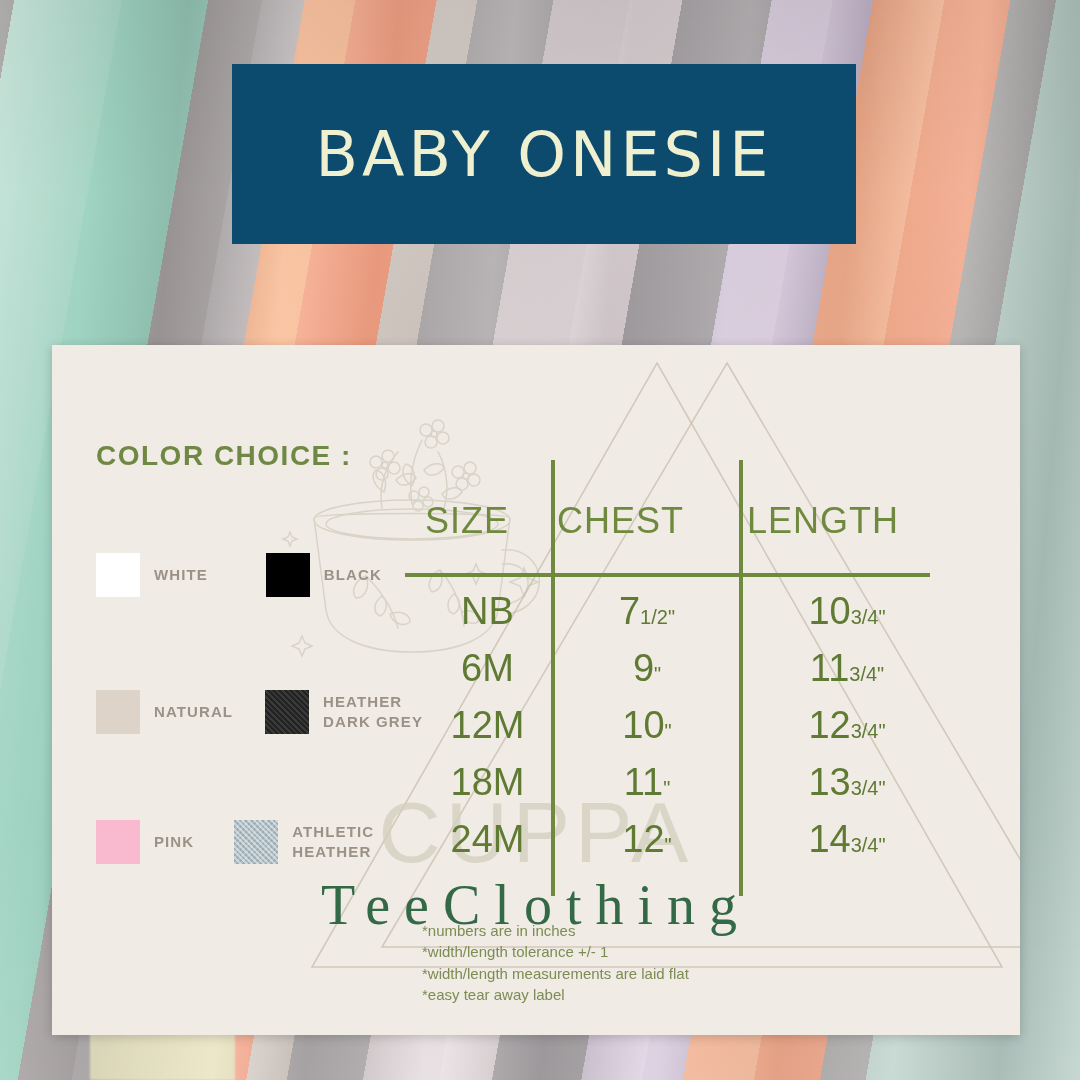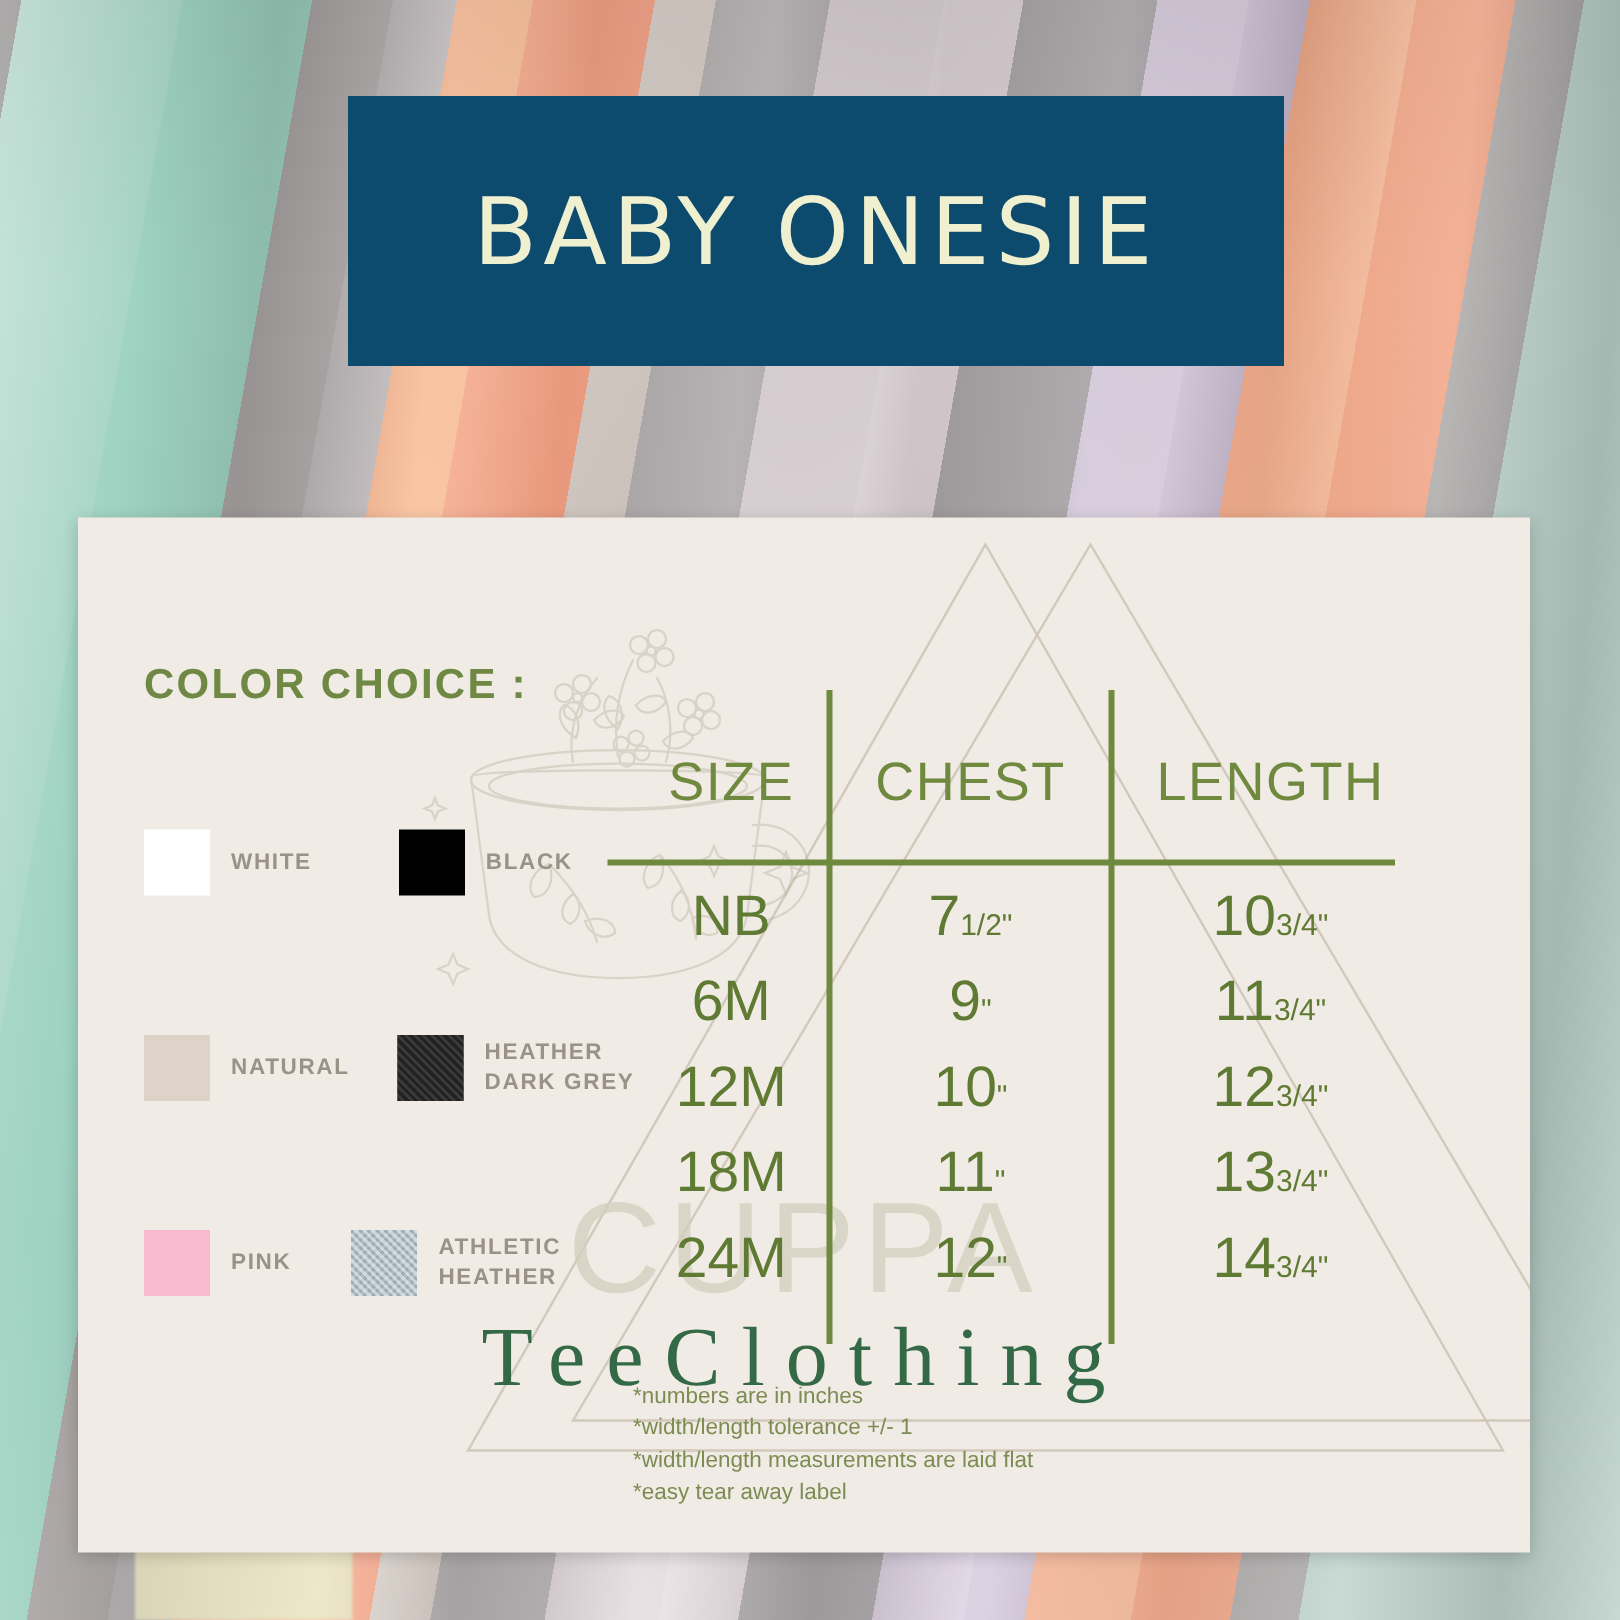--- a/index.html
+++ b/index.html
@@ -172,21 +172,20 @@
   }
 
   
   #table-area { position: absolute; left: 0; top: 0; width: 100%; height: 100%; }
   .grid-line { position: absolute; background: #6f8a3e; }
   .th {
     position: absolute;
     font-size: 36px;
     letter-spacing: 1px;
     color: #6f8a3e;
-    text-align: center;
   }
   .cell {
     position: absolute;
     color: #5f7a33;
     text-align: center;
     white-space: nowrap;
   }
   .cell .big { font-size: 38px; margin-top: 48px; }
   .cell .frac { font-size: 20px; }
 

